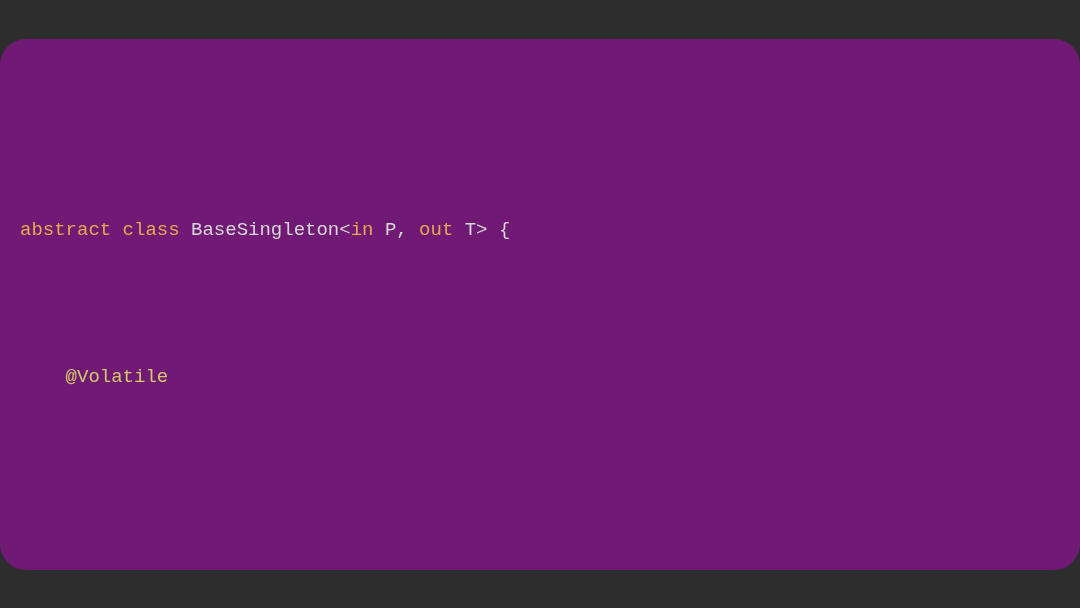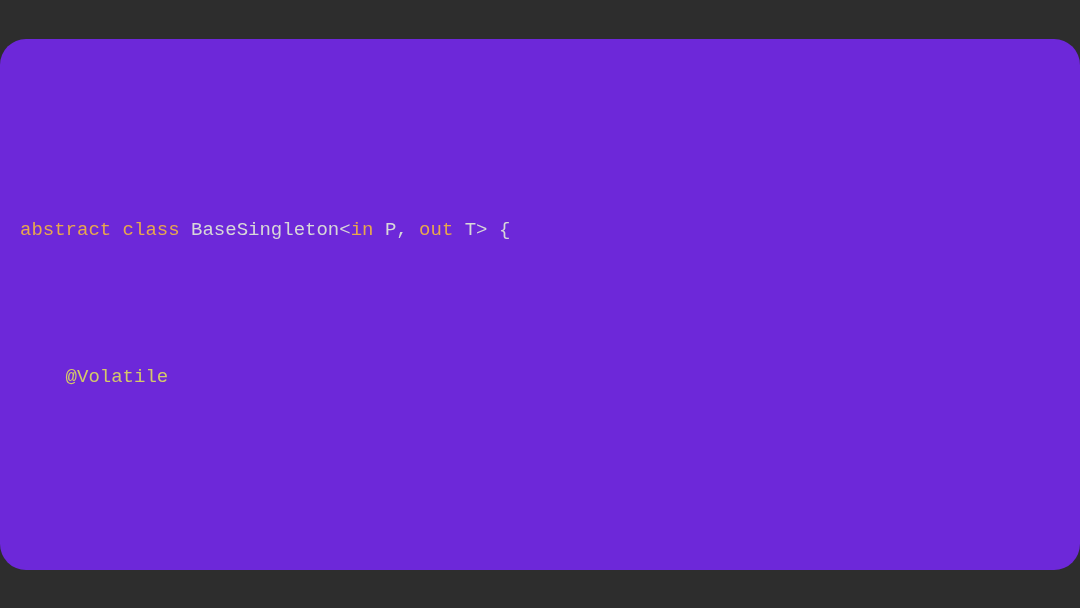--- a/index.html
+++ b/index.html
@@ -15,21 +15,21 @@
       display: flex;
       align-items: center;
       justify-content: center;
       font-family: 'Courier New', Courier, monospace;
       overflow: hidden;
     }
 
     .code-container {
       width: 1080px;
       height: 531px;
-      background-color: #6d28d9;
+      background-color: #701a75;
       padding: 60px 20px 20px 20px;
       border-radius: 26px;
     }
 
     .code-block {
       font-family: 'Courier New', Courier, monospace;
       font-size: 19px;
       line-height: 1.55;
       white-space: pre;
     }

